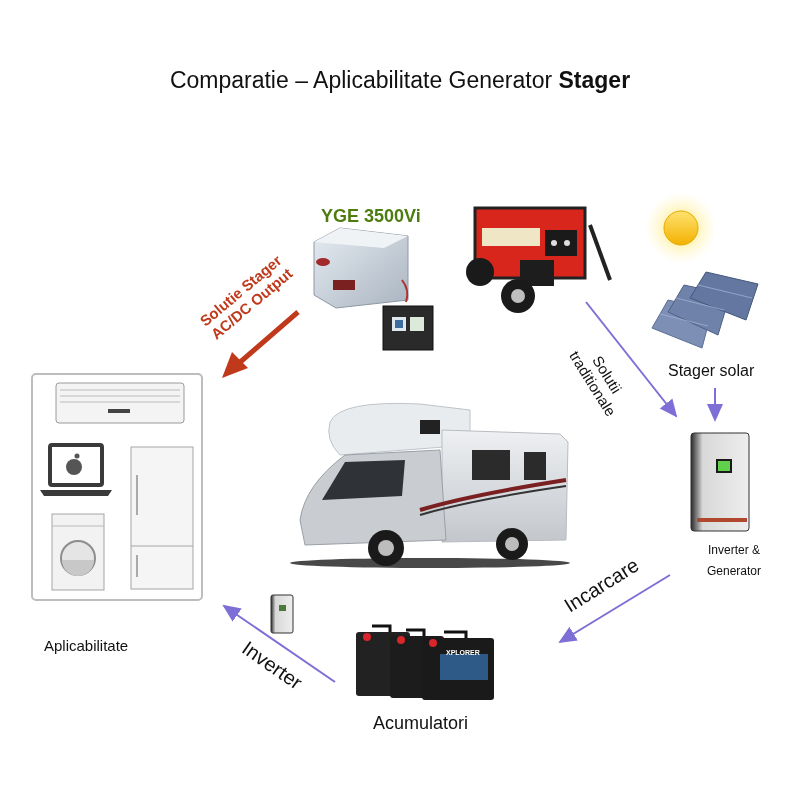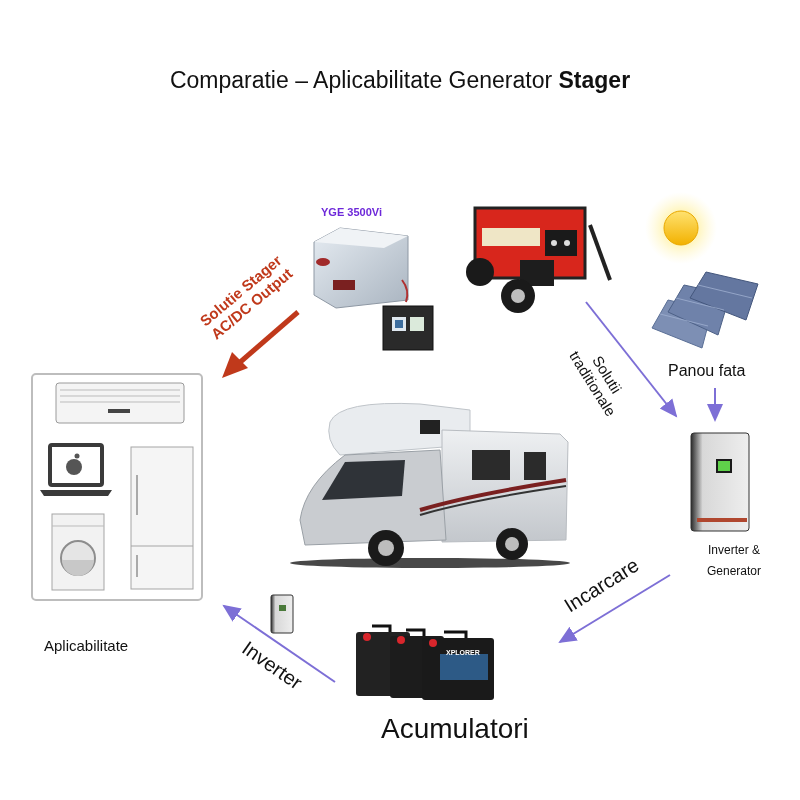--- a/index.html
+++ b/index.html
@@ -166,40 +166,40 @@
     <path d="M345,462 L405,460 L402,496 L322,500 Z" fill="#2f3338"></path>
     <path d="M420,510 Q470,495 566,480" stroke="#7a2020" stroke-width="4" fill="none"></path>
     <path d="M420,515 Q470,500 566,486" stroke="#333" stroke-width="2" fill="none"></path>
     <circle cx="386" cy="548" r="18" fill="#1a1a1a"></circle>
     <circle cx="386" cy="548" r="8" fill="#bdbdbd"></circle>
     <circle cx="512" cy="544" r="16" fill="#1a1a1a"></circle>
     <circle cx="512" cy="544" r="7" fill="#bdbdbd"></circle>
   </g>
 </svg>
 
-<div class="abs" style="left:321px; top:206px; font-size:11px; font-weight:bold; color:#6d28d9;">YGE 3500Vi</div>
+<div class="abs" style="left:321px; top:206px; font-size:18px; font-weight:bold; color:#4d7c0f;">YGE 3500Vi</div>
 
 <div class="abs" style="left:176px; top:280px; transform:rotate(-40deg); transform-origin:center; color:#c0391b; font-weight:bold; font-size:15px; line-height:17px; text-align:center; width:140px;">
   <div>Solutie Stager</div>
   <div>AC/DC Output</div>
 </div>
 
 <div class="abs" style="left:545px; top:362px; transform:rotate(58deg); transform-origin:center; font-size:15px; line-height:17px; text-align:center; width:110px; color:#111;">
   <div>Solutii</div>
   <div>traditionale</div>
 </div>
 
-<div class="abs label-sm" style="left:668px; top:360px; font-size:16px;">Panou fata</div>
+<div class="abs label-sm" style="left:668px; top:360px; font-size:16px;">Stager solar</div>
 
 <div class="abs label-sm" style="left:682px; top:540px; width:104px;">
   <div>Inverter &amp;</div>
   <div>Generator</div>
 </div>
 
 <div class="abs label" style="left:560px; top:574px; transform:rotate(-32deg); transform-origin:center; font-size:20px;">Incarcare</div>
 
-<div class="abs label" style="left:373px; top:713px; font-size:28px;margin-left:8px;">Acumulatori</div>
+<div class="abs label" style="left:373px; top:713px; font-size:18px;">Acumulatori</div>
 
 <div class="abs label" style="left:238px; top:654px; transform:rotate(35deg); transform-origin:center; font-size:20px;">Inverter</div>
 
 <div class="abs label" style="left:44px; top:637px; font-size:15px;">Aplicabilitate</div>
 
 <div class="abs" style="left:446px; top:649px; font-size:7px; font-weight:bold; color:#fff;">XPLORER</div>
 
 </body></html>

